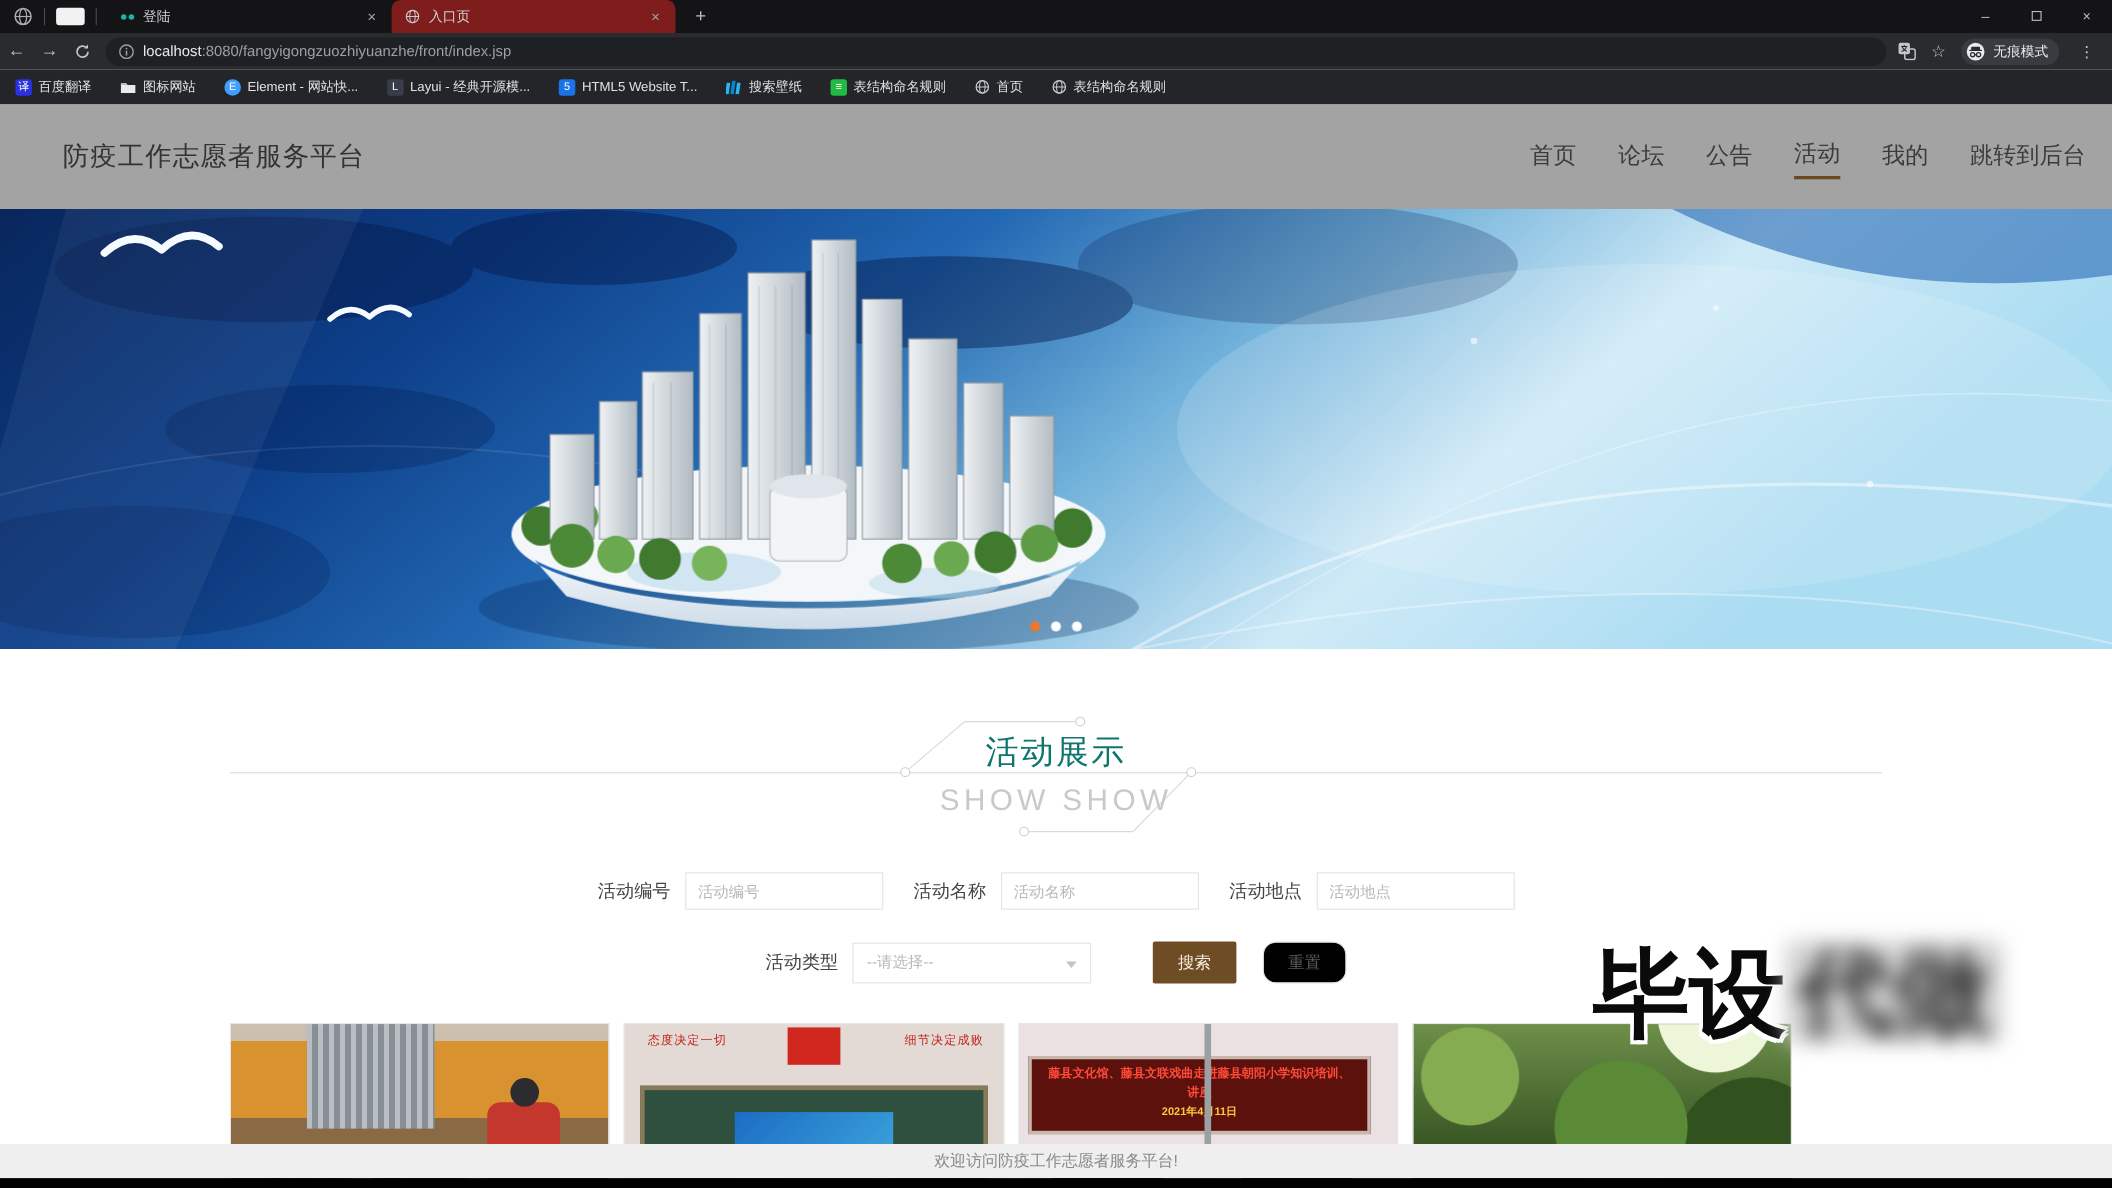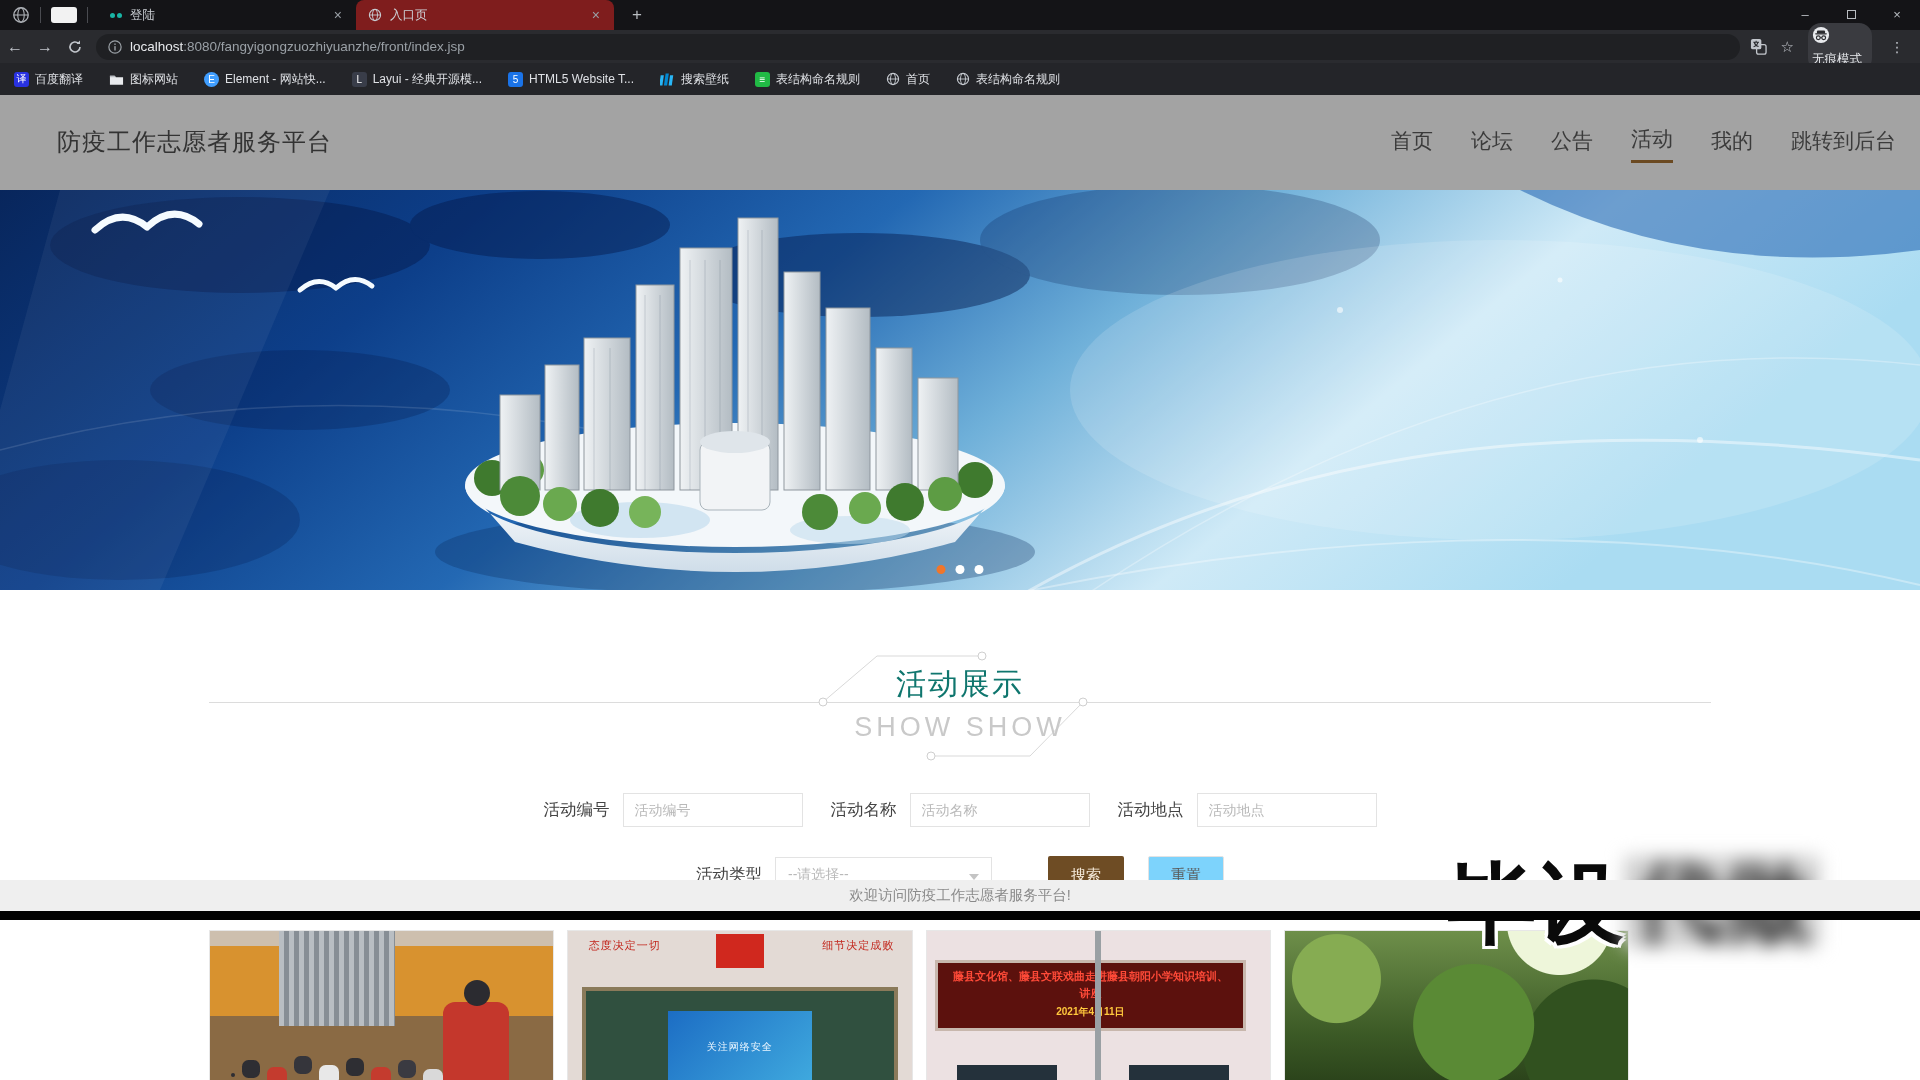--- a/index.html
+++ b/index.html
@@ -1,18 +1,18 @@
 <!DOCTYPE html>
 <html><head>
 <meta charset="utf-8">
 <style>
   * { margin:0; padding:0; box-sizing:border-box; }
   html,body { width:1920px; height:1080px; overflow:hidden; background:#fff;
     font-family:"Liberation Sans", sans-serif; }
-  .stage { position:relative; width:1920px; height:920px; }
+  .stage { position:relative; width:1920px; height:1080px; }
 
   
   .tabstrip { position:absolute; left:0; top:0; width:100%; height:30px; background:#141417;
     display:flex; align-items:center; color:#c7cbd1; }
   .win-ico { width:18px; height:18px; margin-left:12px; opacity:.85; }
   .vsep { width:1px; height:16px; background:#4a4b50; margin:0 10px; }
   .pinned-thumb { width:26px; height:16px; background:#f2f2f2; border-radius:3px; }
   .tab { display:flex; align-items:center; height:30px; padding:0 10px 0 12px; width:258px;
     font-size:12.5px; color:#cdd1d6; position:relative; }
   .tab.active { background:#7f1d1d; border-radius:8px 8px 0 0; }
@@ -28,22 +28,22 @@
 
   .toolbar { position:absolute; left:0; top:30px; width:100%; height:33px; background:#2a2b2f;
     display:flex; align-items:center; color:#c7cbd1; }
   .navbtn { width:30px; text-align:center; font-size:16px; color:#c2c6cc; }
   .addressbar { flex:1; height:26px; margin:0 10px 0 6px; background:#1f2023; border-radius:13px;
     display:flex; align-items:center; padding:0 12px; font-size:13.5px; }
   .addressbar .host { color:#e8eaed; margin-left:8px; }
   .addressbar .rest { color:#9aa0a6; }
   .tb-right { display:flex; align-items:center; gap:14px; margin-right:12px; }
   .star { font-size:15px; color:#c2c6cc; }
-  .incog { display:flex; align-items:flex-start; gap:7px; background:#3a3b40; border-radius:13px;
-    padding:3px 10px 3px 4px; font-size:12.5px; color:#e8eaed;flex-direction:column; }
+  .incog { display:flex; align-items:flex-end; gap:7px; background:#3a3b40; border-radius:13px;
+    padding:3px 10px 3px 4px; font-size:12.5px; color:#e8eaed; }
   .menu-dots { font-size:14px; color:#c2c6cc; padding:0 4px; }
 
   .bookmarks { position:absolute; left:0; top:63px; width:100%; height:32px; background:#242529;
     display:flex; align-items:center; gap:26px; padding-left:14px; }
   .bm { display:flex; align-items:center; gap:6px; font-size:12px; color:#dfe1e5; white-space:nowrap; }
   .bm .ic { width:15px; height:15px; display:flex; align-items:center; justify-content:center;
     border-radius:3px; font-size:10px; color:#fff; flex:0 0 15px; }
 
   
   .siteheader { position:absolute; left:0; top:95px; width:100%; height:95px; background:#a3a3a3; }
@@ -75,22 +75,22 @@
     color:#333; outline:none; font-family:"Liberation Sans",sans-serif; }
   .finput::placeholder { color:#b9b9b9; }
   .form-row2 { position:absolute; left:0; width:100%; top:856px; display:flex; justify-content:center;
     gap:24px; align-items:center; }
   .selectbox { width:217px; height:37px; border:1px solid #e3e3e3; display:flex; align-items:center;
     padding:0 12px; font-size:14px; color:#b9b9b9; position:relative; background:#fff; }
   .selectbox .caret { position:absolute; right:12px; top:16px; width:0; height:0;
     border-left:5px solid transparent; border-right:5px solid transparent; border-top:6px solid #c4c4c4; }
   .btn-search { width:76px; height:38px; background:#6e4c24; color:#f7ecdd; border:none; font-size:15px;
     margin-left:32px; border-radius:2px; font-family:"Liberation Sans",sans-serif; }
-  .btn-reset { width:76px; height:38px; background:#7dd3fc; color:#5a5a5a; border:1px solid #e3e3e3;
-    font-size:15px; border-radius:2px; font-family:"Liberation Sans",sans-serif; }
+  .btn-reset { width:76px; height:38px; background:#000000; color:#5a5a5a; border:1px solid #e3e3e3;
+    font-size:15px; border-radius:12px; font-family:"Liberation Sans",sans-serif; }
 
   
   .cards { position:absolute; left:209px; top:930px; width:1420px; display:flex; gap:13px; z-index:1; }
   .card { position:relative; flex:1; height:172px; overflow:hidden; border:1px solid #e7e7e7; background:#ddd; }
   
   .c1-wall { position:absolute; inset:0;
     background:linear-gradient(180deg,#cdbfae 0 9%,#d8922f 9% 50%,#8a6a44 50% 100%); }
   .c1-shutter { position:absolute; left:20%; top:0; width:34%; height:56%;
     background:repeating-linear-gradient(90deg,#b9bec3 0 5px,#878e95 5px 10px); }
   .c1-crowd { position:absolute; left:6%; bottom:14%; width:4px; height:4px; border-radius:50%;

